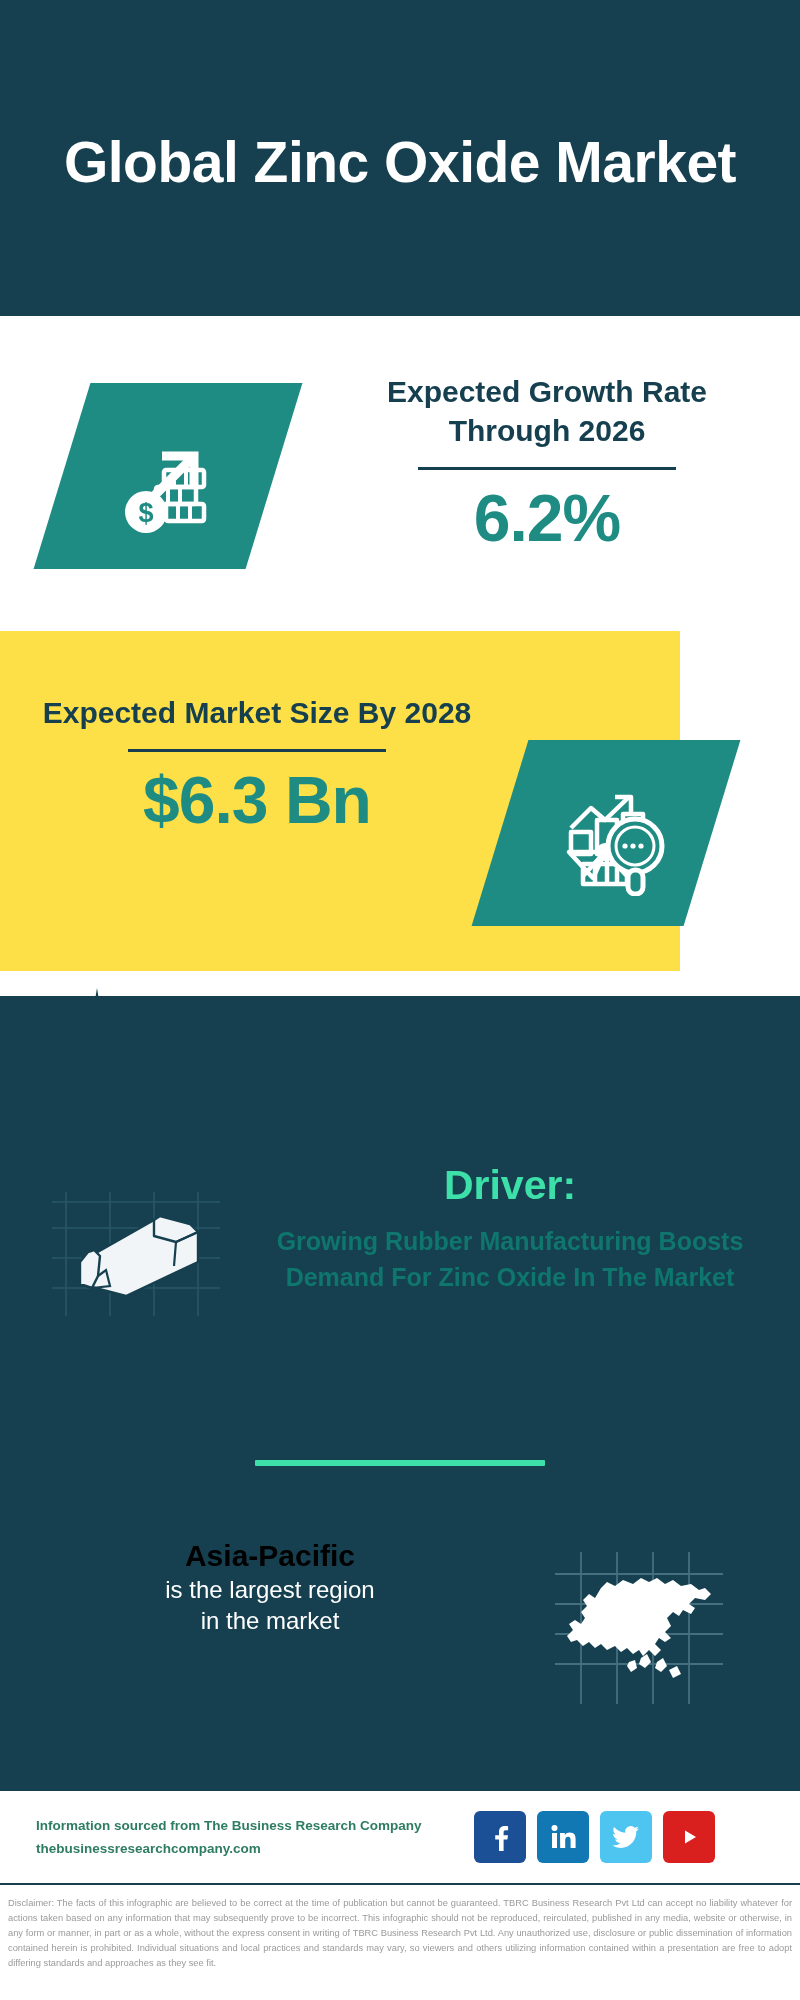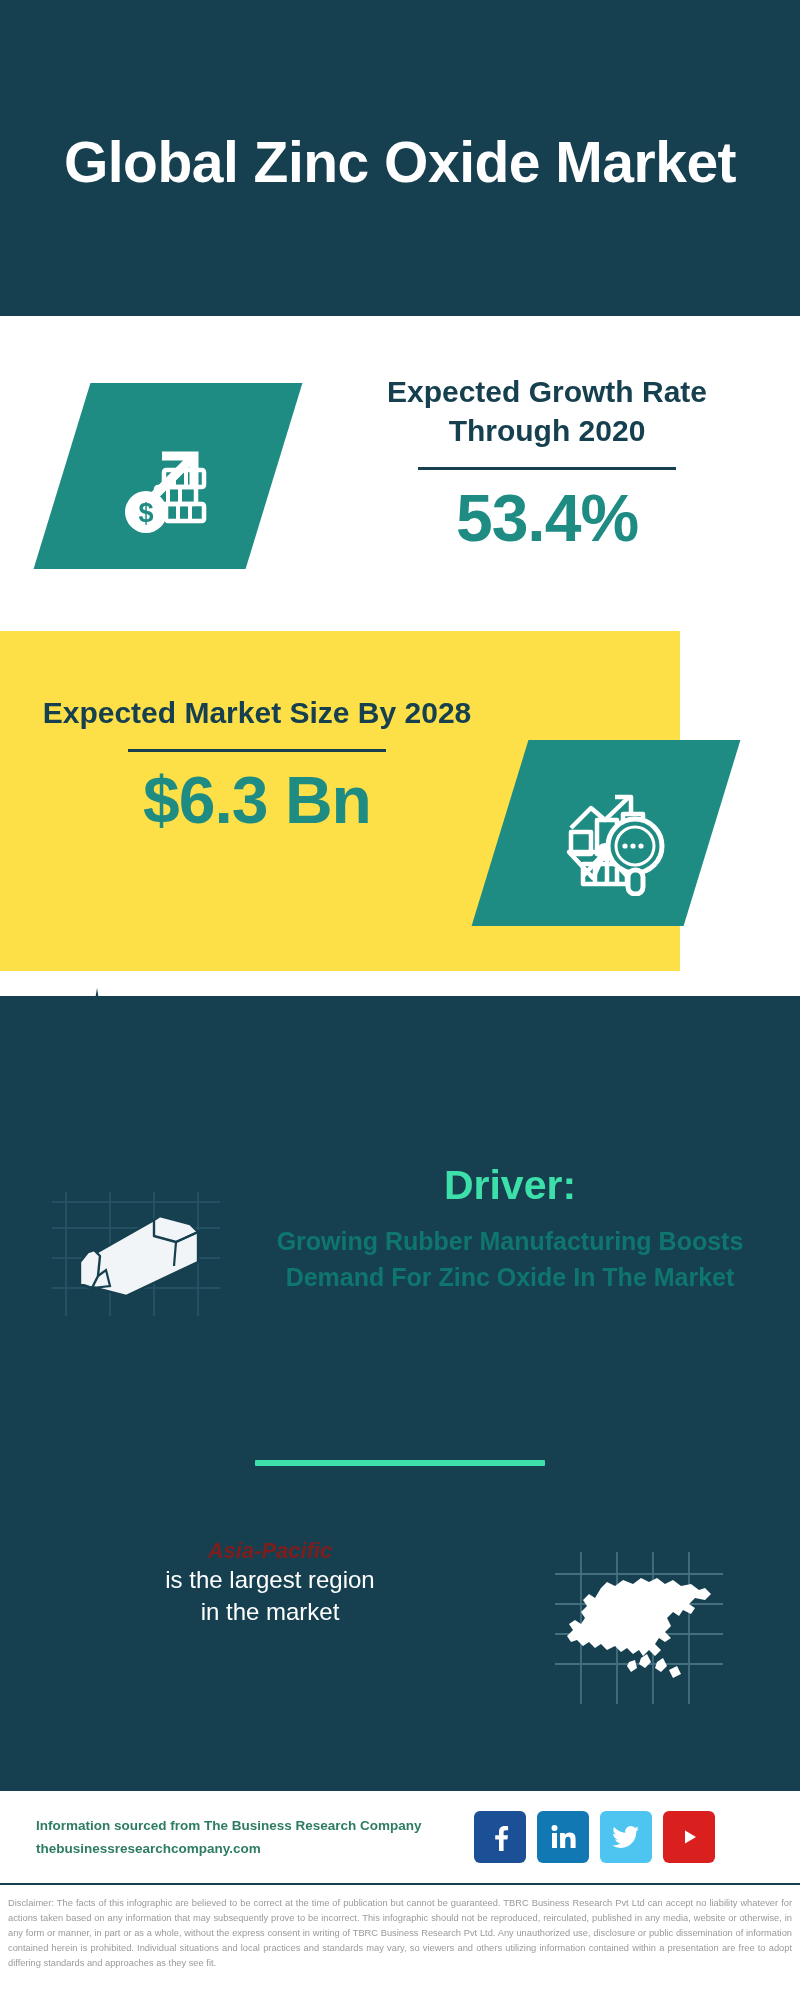--- a/index.html
+++ b/index.html
@@ -90,21 +90,21 @@
   }
 
   .mint-rule {
     position:absolute; left:255px; top:1460px; width:290px; height:6px;
     background:#3ce0a8; border-radius:1px;
   }
 
   
   .region-block { position:absolute; left:0; top:1538px; width:800px; }
   .region-text { position:absolute; left:35px; top:0; width:470px; text-align:center; }
-  .mint-head-lg { color:#7f1d1d; font-size:22px; font-weight:bold; line-height:1.2;font-style:italic; }
+  .mint-head-lg { color:#000000; font-size:30px; font-weight:bold; line-height:1.2; }
   .white-reg { color:#ffffff; font-size:24px; font-weight:normal; line-height:1.3; }
   .region-icon { position:absolute; left:545px; top:8px; width:200px; height:160px; }
 
   
   .footer {
     position:absolute; left:0; top:1788px; width:800px; height:97px;
     background:#ffffff; border-top:3px solid #16404f; border-bottom:2px solid #16404f;
     display:flex; align-items:center;font-weight:bold;
   }
   .footer-text { margin-left:36px; width:430px; }
@@ -162,23 +162,23 @@
           <line x1="70" y1="88" x2="70" y2="105"></line>
           <line x1="82" y1="88" x2="82" y2="105"></line>
         </g>
 
         <circle cx="38" cy="96" r="21" fill="#ffffff"></circle>
         <text x="38" y="106" font-size="27" font-weight="bold" fill="#1f8c83" text-anchor="middle" font-family="Liberation Sans, sans-serif">$</text>
       </svg>
     </div>
 
     <div class="growth-text">
-      <div class="label-dark">Expected Growth Rate Through 2020</div>
+      <div class="label-dark">Expected Growth Rate Through 2026</div>
       <div class="rule-dark"></div>
-      <div class="value-teal">53.4%</div>
+      <div class="value-teal">6.2%</div>
     </div>
   </div>
 
   <div class="sec-size">
     <div class="size-text">
       <div class="label-dark">Expected Market Size By 2028</div>
       <div class="rule-dark"></div>
       <div class="value-teal">$6.3 Bn</div>
     </div>
   </div>

